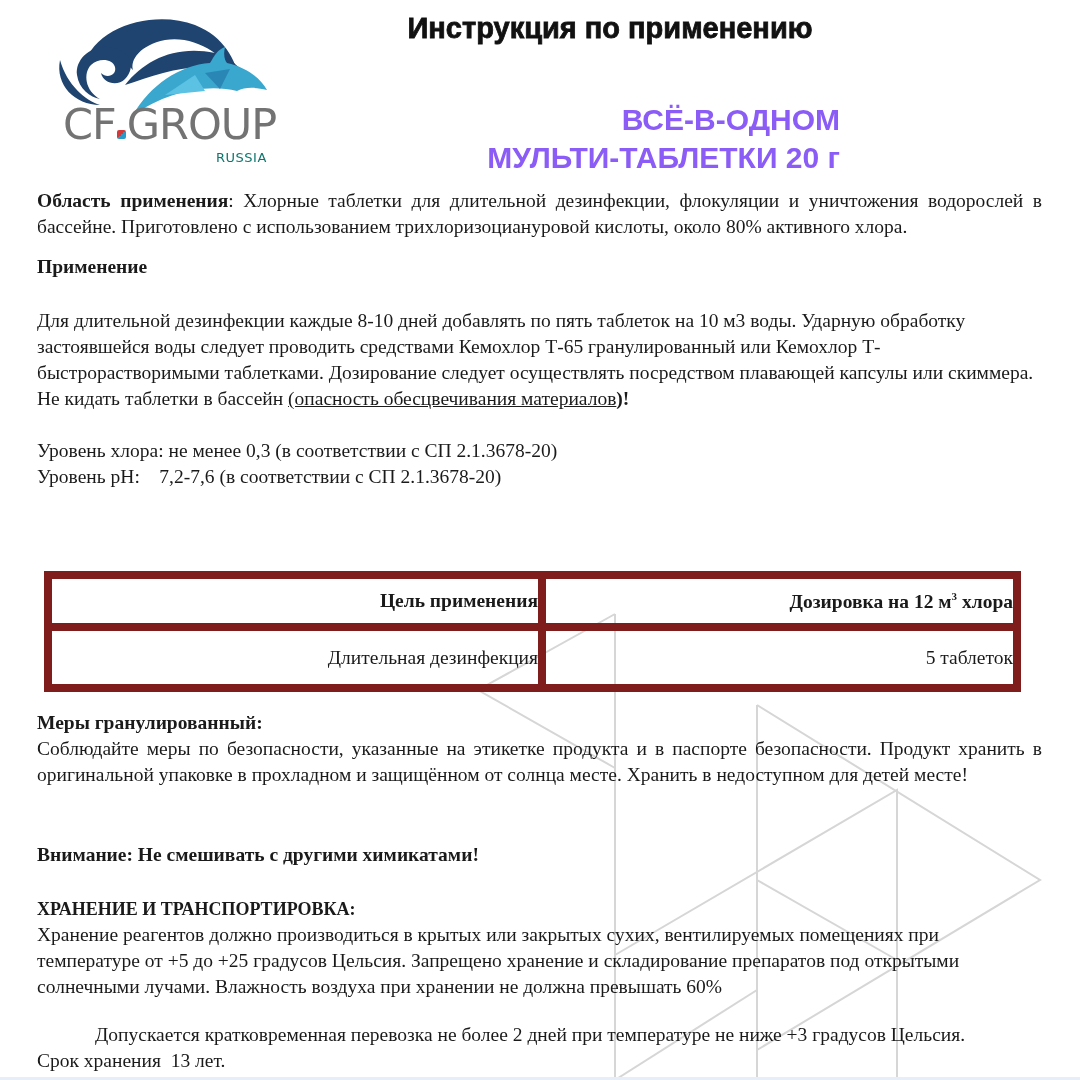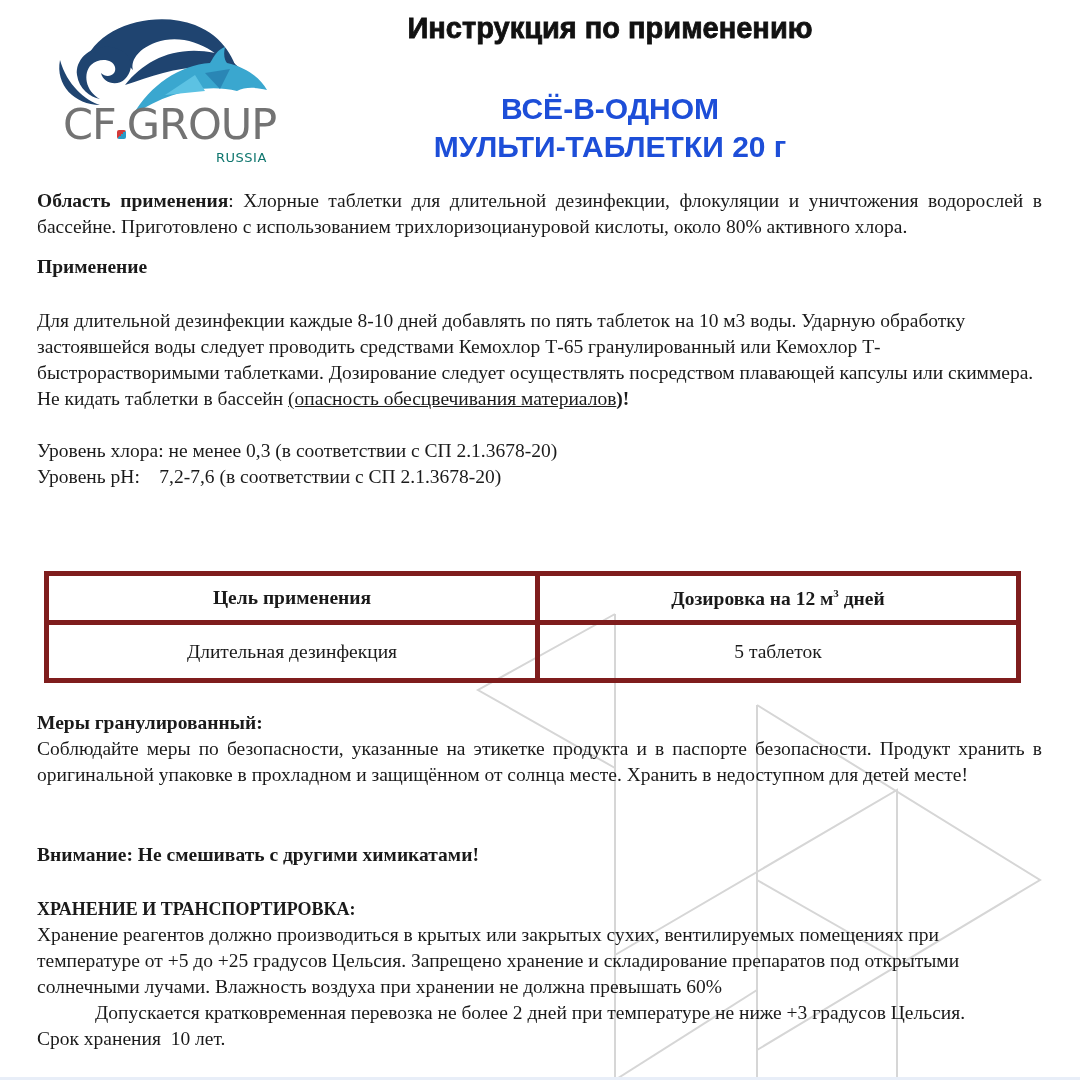--- a/index.html
+++ b/index.html
@@ -8,34 +8,34 @@
   .watermark { position: absolute; left: 0; top: 0; width: 1080px; height: 1080px; pointer-events: none; }
   .logo { position: absolute; left: 55px; top: 5px; width: 220px; height: 165px; }
   .logo-text { position: absolute; left: 63px; top: 103px; font-family: "DejaVu Sans", "Liberation Sans", sans-serif;
                font-size: 43px; color: #737373; letter-spacing: -1px; line-height: 1; }
   .logo-dot { display: inline-block; width: 9px; height: 9px; border-radius: 2px; background: linear-gradient(135deg,#d23a3a 0 50%,#2a9bc7 50% 100%); margin: 0 1px; vertical-align: baseline; }
   .logo-sub { position: absolute; left: 216px; top: 150px; font-family: "DejaVu Sans", "Liberation Sans", sans-serif;
               font-size: 13px; color: #0f766e; letter-spacing: 0.5px; }
   .title { position: absolute; left: 340px; top: 12px; width: 540px; text-align: center;
            font-family: "Liberation Sans", "DejaVu Sans", sans-serif; font-weight: 900; font-size: 29px; color: #111;
            -webkit-text-stroke: 0.8px #111; }
-  .product { position: absolute; left: 380px; top: 90px; width: 460px; text-align: center;
-             font-family: "Liberation Sans", "DejaVu Sans", sans-serif; font-weight: bold; font-size: 30px; line-height: 38px; color: #1d4ed8; }
+  .product { position: absolute; left: 380px; top: 101px; width: 460px; text-align: right;
+             font-family: "Liberation Sans", "DejaVu Sans", sans-serif; font-weight: bold; font-size: 30px; line-height: 38px; color: #8b5cf6; }
   .content { position: absolute; left: 37px; top: 188px; width: 1005px; font-size: 19.5px; line-height: 26px; }
   p { margin: 0; }
   .just { text-align: justify; }
   b { font-weight: bold; }
   .u { text-decoration: underline; }
   .gap { height: 14px; }
   table.dose { position: absolute; left: 44px; top: 571px; width: 977px; border-collapse: collapse; font-size: 19.5px; background: transparent; }
-  table.dose td, table.dose th { border: 5px solid #7f1d1d; text-align: center; height: 44px; padding: 0; }
+  table.dose td, table.dose th { border: 8px solid #7f1d1d; text-align: right; height: 44px; padding: 0; }
   table.dose th { font-weight: bold; }
   table.dose tr.r2 td { height: 53px; }
   .sec { position: absolute; left: 37px; width: 1005px; font-size: 19.5px; line-height: 26px; }
-  .indent { text-indent: 58px; }
+  .indent { text-indent: 58px; margin-top: 22px; }
   .bottom-bar { position: absolute; left: 0; bottom: 0; width: 1080px; height: 3px; background: #e8eef8; }
 </style>
 </head>
 <body>
 
 <svg class="watermark" viewBox="0 0 1080 1080">
   <g fill="none" stroke="#d6d6d6" stroke-width="2">
     <polyline points="615,614 478,690 615,768"></polyline>
     <line x1="615" y1="614" x2="615" y2="1080"></line>
     <polyline points="757,705 757,1080"></polyline>
@@ -72,21 +72,21 @@
   <p><span>Для длительной дезинфекции каждые 8-10 дней добавлять по пять таблеток на 10 м3 воды. Ударную обработку застоявшейся воды следует проводить средствами Кемохлор Т-65 гранулированный или Кемохлор Т-быстрорастворимыми таблетками. Дозирование  следует осуществлять посредством плавающей   капсулы   или скиммера. Не   кидать  таблетки   в бассейн </span><span class="u">(опасность обесцвечивания материалов</span><b>)!</b></p>
   <div style="height:26px"></div>
   <p style="white-space:pre">Уровень хлора: не менее 0,3 (в соответствии с СП 2.1.3678-20)</p>
   <p style="white-space:pre">Уровень рН:    7,2-7,6 (в соответствии с СП 2.1.3678-20)</p>
 </div>
 
 <table class="dose">
   <tbody>
       <tr>
     <th style="width:486px">Цель применения</th>
-    <th><span>Дозировка на 12 м</span><sup style="font-size:11px">3</sup><span> дней</span></th>
+    <th><span>Дозировка на 12 м</span><sup style="font-size:11px">3</sup><span> хлора</span></th>
   </tr>
   <tr class="r2">
     <td>Длительная дезинфекция</td>
     <td>5 таблеток</td>
   </tr>
 </tbody>
   </table>
 
 <div class="sec" style="top:710px">
   <p><b>Меры гранулированный:</b></p>
@@ -94,16 +94,16 @@
 </div>
 
 <div class="sec" style="top:842px">
   <p><b>Внимание: Не смешивать с другими химикатами!</b></p>
 </div>
 
 <div class="sec" style="top:896px">
   <p><b style="font-size:18px">ХРАНЕНИЕ И ТРАНСПОРТИРОВКА:</b></p>
   <p>Хранение реагентов должно производиться в крытых или закрытых сухих, вентилируемых помещениях при температуре от +5 до +25 градусов Цельсия. Запрещено хранение и складирование препаратов под открытыми солнечными лучами. Влажность воздуха при хранении не должна превышать 60%</p>
   <p class="indent just">Допускается кратковременная перевозка не более 2 дней при температуре не ниже +3 градусов Цельсия.</p>
-  <p style="white-space:pre">Срок хранения  10 лет.</p>
+  <p style="white-space:pre">Срок хранения  13 лет.</p>
 </div>
 
 <div class="bottom-bar"></div>
 
 </body></html>

